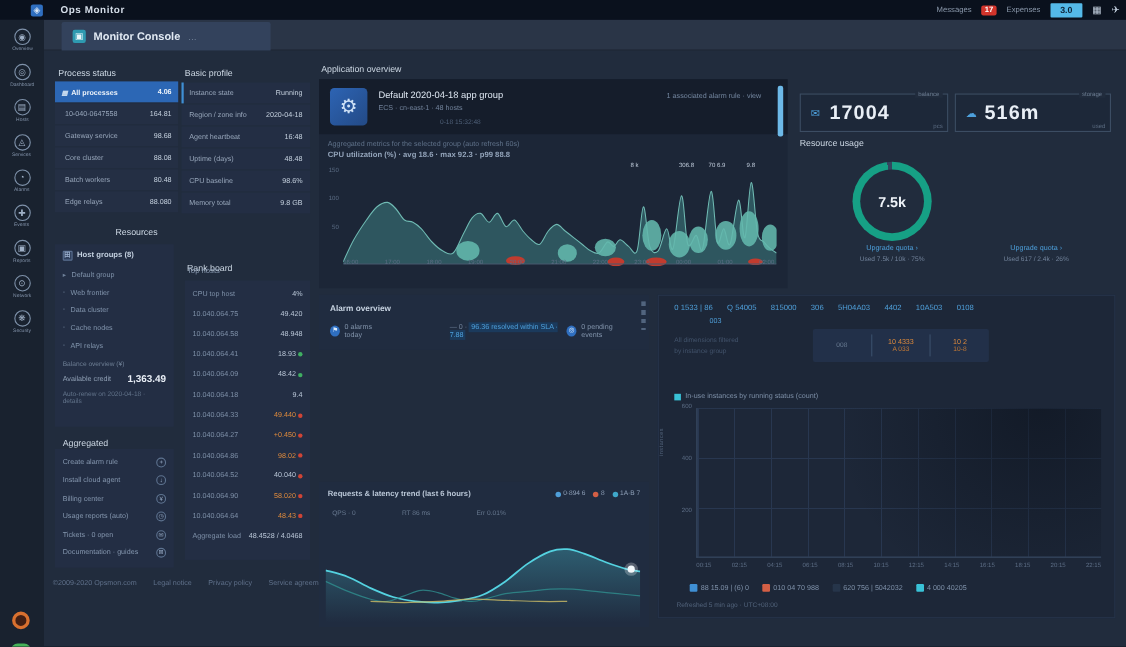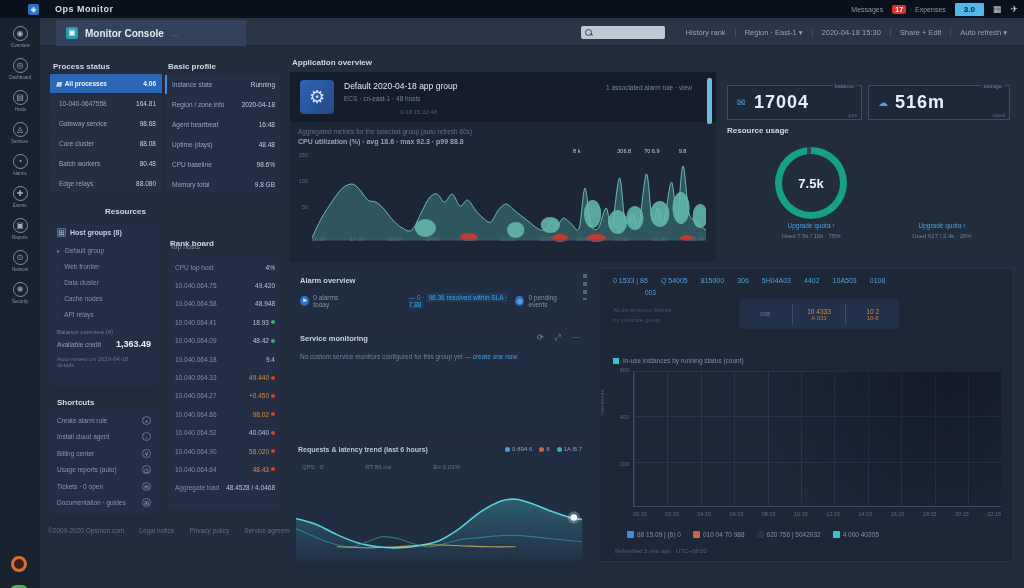--- a/index.html
+++ b/index.html
@@ -36,21 +36,21 @@
   
   .sidebar { position:absolute; left:0; top:18px; width:40px; height:570px; background:#19222f; z-index:25; }
   .side-list { list-style:none; padding-top:8px; }
   .side-item { width:40px; height:31px; display:flex; flex-direction:column; align-items:center; margin-bottom:1px; }
   .side-ico { width:15px; height:15px; border:1px solid #7f92aa; border-radius:50%; color:#9fb0c6; font-size:8px; line-height:13px; text-align:center; }
   .side-label { font-size:5px; color:#8494ab; margin-top:1px; transform:scale(.9); }
   .side-bottom-1 { position:absolute; left:11px; top:538px; width:16px; height:16px; border-radius:50%; border:3px solid #d8702f; background:#411f14; }
   .side-bottom-2 { position:absolute; left:10px; top:567px; width:18px; height:17px; border-radius:6px; background:#46b258; }
 
   
-  .sec-title { position:absolute; font-size:8px; font-weight:bold; color:#cdd8e4; }
+  .sec-title { position:absolute; font-size:8px; font-weight:normal; color:#cdd8e4; }
   .panel { position:absolute; background:#1d2839; }
 
   
   .a1 { left:50px; top:74px; width:112px; height:116px; background:transparent; }
   .a1 .rowl { height:19px; display:flex; align-items:center; justify-content:space-between; padding:0 6px; background:#242f44; margin-bottom:1px; font-size:6.5px; }
   .a1 .rowl.active { background:#2c67b5; }
   .a1 .rowl.active .rl-label, .a1 .rowl.active .rl-value { color:#eef4fb; font-weight:bold; }
   .rl-label { color:#97a6ba; }
   .rl-value { color:#c4d0de; }
   .rl-ico { font-size:6px; margin-right:3px; color:#cfe0f2; }
@@ -194,33 +194,20 @@
       <span class="t-icon">✈</span>
     </div>
   </header>
 
   <div class="toolbar">
     <div class="tool-tab">
       <span class="app-ico">▣</span>
       <span class="t-title">Monitor Console</span>
       <span class="t-dots">…</span>
     </div>
-    <div class="tool-right">
-      <div class="search-box">
-        <span class="mag"></span>
-        <input class="search-input" placeholder="" style="">
-      </div>
-      <ul class="ctrl-list">
-        <li>History rank</li>
-          <li>Region · East-1 ▾</li>
-          <li>2020-04-18 15:30</li>
-          <li>Share + Edit</li>
-          <li>Auto refresh ▾</li>
-      </ul>
-    </div>
   </div>
 
   <nav class="sidebar">
     <ul class="side-list">
 
         <li class="side-item">
           <span class="side-ico">◉</span>
           <span class="side-label">Overview</span>
         </li>
 
@@ -339,21 +326,21 @@
 
     </div>
     <div class="a2-bal-label">Balance overview (¥)</div>
     <div class="a2-bal-row">
       <span class="k">Available credit</span>
       <span class="v">1,363.49</span>
     </div>
     <div class="a2-note">Auto-renew on 2020-04-18 · details</div>
   </div>
 
-  <span class="sec-title" style="left:57px; top:398px;">Shortcuts</span>
+  <span class="sec-title" style="left:57px; top:398px;">Aggregated</span>
   <div class="panel a3">
 
       <div class="rowq">
         <span>Create alarm rule</span>
         <span class="qico">+</span>
       </div>
 
       <div class="rowq">
         <span>Install cloud agent</span>
         <span class="qico">↓</span>
@@ -594,29 +581,20 @@
       <span class="alarm-left">0 alarms today</span>
       <span class="alarm-mid"><span>— 0 ·</span> <b>96.36 resolved within SLA · 7.88</b></span>
       <span class="alarm-right">
           <span class="alarm-ico">◎</span>
           <span>0 pending events</span>
         </span>
     </div>
     <span class="scroll-dots"></span>
   </div>
 
-  <div class="panel c-serv">
-    <span class="p-title">Service monitoring</span>
-    <div class="serv-icons">
-      <span>⟳</span>
-      <span>⤢</span>
-      <span>⋯</span>
-    </div>
-    <span class="serv-text"><span>No custom service monitors configured for this group yet — </span><a>create one now</a></span>
-  </div>
 
   <div class="panel c-trend">
     <span class="p-title">Requests &amp; latency trend (last 6 hours)</span>
     <div class="trend-legend">
       <span class="tl">
           <i style="background-color: rgb(79, 159, 217);"></i>
           <span>0·894 6</span>
         </span>
         <span class="tl">
           <i style="background-color: rgb(211, 95, 69);"></i>

